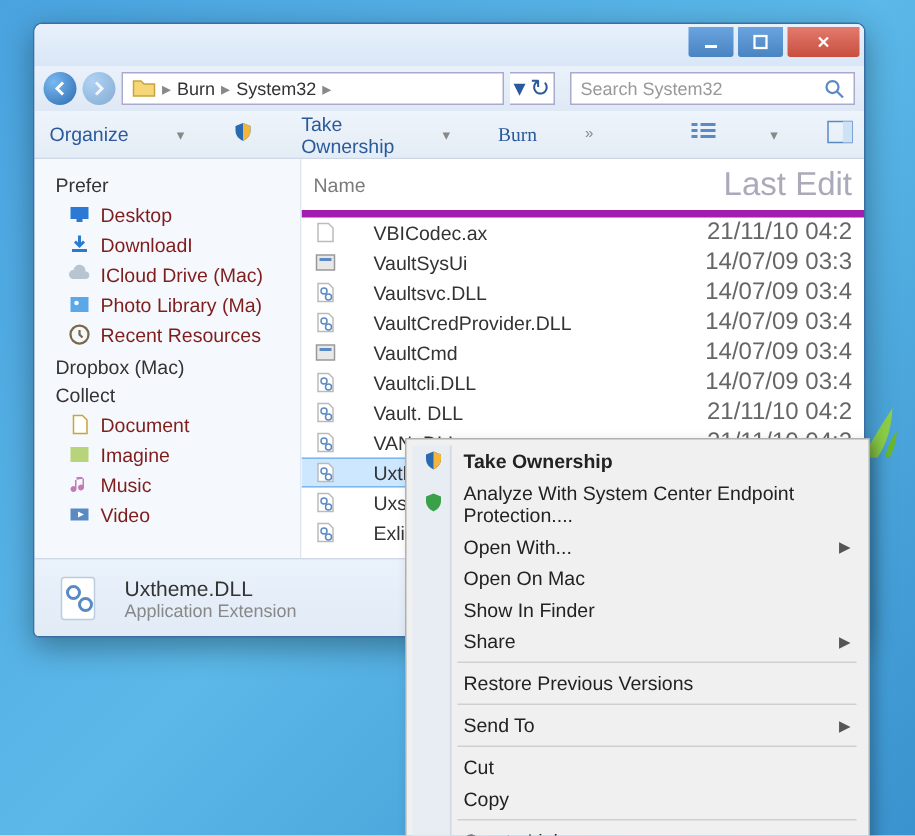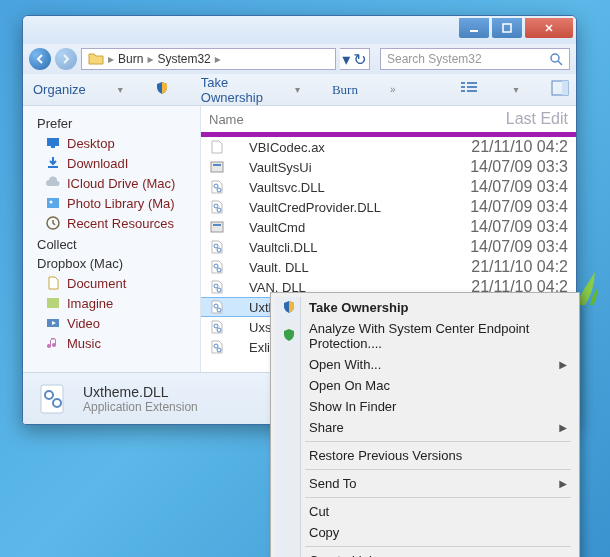--- a/index.html
+++ b/index.html
@@ -34,21 +34,21 @@
 
 .body { display:flex; height: calc(100% - 28px - 30px - 32px - 52px); }
 .sidebar { width: 178px; background:#f5f8fc; border-right:1px solid #dde5ef; padding:6px 8px; font-size:13px; overflow:hidden;}
 .group-head { display:flex; align-items:flex-end; gap:6px; color:#333; margin:4px 0 2px; font-weight:500;}
 .side-item { display:flex; align-items:center; gap:6px; color:#7f1d1d; padding:2px 0 2px 14px; cursor:pointer;}
 .side-item span.icon { width:16px; height:16px; display:inline-block; }
 
 .filelist { flex:1; background:#fff; overflow:hidden; font-size:13px;}
 .fl-head { display:flex; align-items:center; justify-content:space-between; padding:4px 8px; border-bottom:5px solid #a21caf; color:#555; font-size:13px;}
 .fl-head .col-name { color:#7a7a7a; }
-.fl-head .col-date { color:#aab; font-size:16px; font-family: 'Segoe UI Light', sans-serif; }
+.fl-head .col-date { color:#aab; font-size:22px; font-family: 'Segoe UI Light', sans-serif; }
 .fl-row { display:flex; align-items:center; justify-content:space-between; padding:2px 8px; color:#333; height:20px;}
 .fl-row.selected { background:#cde7ff; border:1px solid #7ab8ef; border-left:none; border-right:none;}
 .fl-row .name { display:flex; align-items:center; gap:24px;}
 .fl-row .name .ficon { width:16px; height:16px; display:inline-block;}
 .fl-row .date { color:#666; font-size:16px;}
 
 .details { height:52px; background: linear-gradient(#eaf2fb,#e1ebf6); border-top:1px solid #cfd8e6; display:flex; align-items:center; padding:0 12px; gap:12px;}
 .details .big-icon { width:36px; height:36px; }
 .details .dtext .dname { font-size:14px; color:#333; }
 .details .dtext .dtype { font-size:12px; color:#888; }
@@ -195,59 +195,59 @@
         </div>
         <div class="side-item">
           <span class="icon"><svg viewBox="0 0 16 16">
               <circle cx="8" cy="8" r="6" fill="none" stroke="#7a6a4a" stroke-width="1.5"></circle>
               <path d="M8 5v3l2 2" stroke="#7a6a4a" stroke-width="1.5" fill="none"></path>
             </svg></span>
           <span>Recent Resources</span>
         </div>
         <div class="group-head">
           <span class="icon"><svg viewBox="0 0 16 16">
+              <path d="M2 5l6-3 6 3-6 3z" fill="#2a7ad4"></path>
+              <path d="M2 5v6l6 3V8z" fill="#1a5aa0"></path>
+              <path d="M14 5v6l-6 3V8z" fill="#3a8ad4"></path>
+            </svg></span>
+          <span>Dropbox (Mac)</span>
+        </div>
+        <div class="group-head">
+          <span class="icon"><svg viewBox="0 0 16 16">
               <rect x="2" y="4" width="5" height="4" fill="#5aa8e8"></rect>
               <rect x="9" y="4" width="5" height="4" fill="#f3b53a"></rect>
               <rect x="2" y="10" width="5" height="4" fill="#8dd14a"></rect>
               <rect x="9" y="10" width="5" height="4" fill="#e37a6d"></rect>
             </svg></span>
           <span>Collect</span>
         </div>
-        <div class="group-head">
-          <span class="icon"><svg viewBox="0 0 16 16">
-              <path d="M2 5l6-3 6 3-6 3z" fill="#2a7ad4"></path>
-              <path d="M2 5v6l6 3V8z" fill="#1a5aa0"></path>
-              <path d="M14 5v6l-6 3V8z" fill="#3a8ad4"></path>
-            </svg></span>
-          <span>Dropbox (Mac)</span>
-        </div>
         <div class="side-item">
           <span class="icon"><svg viewBox="0 0 16 16">
               <path d="M4 2h6l3 3v9H4z" fill="#fff" stroke="#caa43a"></path>
             </svg></span>
           <span>Document</span>
         </div>
         <div class="side-item">
           <span class="icon"><svg viewBox="0 0 16 16">
               <rect x="2" y="3" width="12" height="10" fill="#b8d47a"></rect>
             </svg></span>
           <span>Imagine</span>
+        </div>
+        <div class="side-item">
+          <span class="icon"><svg viewBox="0 0 16 16">
+              <path d="M6 3v8a2 2 0 11-1-1.7V5l6-1v6a2 2 0 11-1-1.7V3z" fill="#c47ab8"></path>
+            </svg></span>
+          <span>Music</span>
         </div>
         <div class="side-item">
           <span class="icon"><svg viewBox="0 0 16 16">
               <rect x="2" y="4" width="12" height="8" fill="#5a8ac4"></rect>
               <path d="M7 6l4 2-4 2z" fill="#fff"></path>
             </svg></span>
           <span>Video</span>
-        </div>
-        <div class="side-item">
-          <span class="icon"><svg viewBox="0 0 16 16">
-              <path d="M6 3v8a2 2 0 11-1-1.7V5l6-1v6a2 2 0 11-1-1.7V3z" fill="#c47ab8"></path>
-            </svg></span>
-          <span>Music</span>
         </div>
       </div>
     <div class="filelist">
       <div class="fl-head">
         <span class="col-name">Name</span>
         <span class="col-date">Last Edit</span>
       </div>
       <div id="fl-body">
           <div class="fl-row">
             <span class="name">

